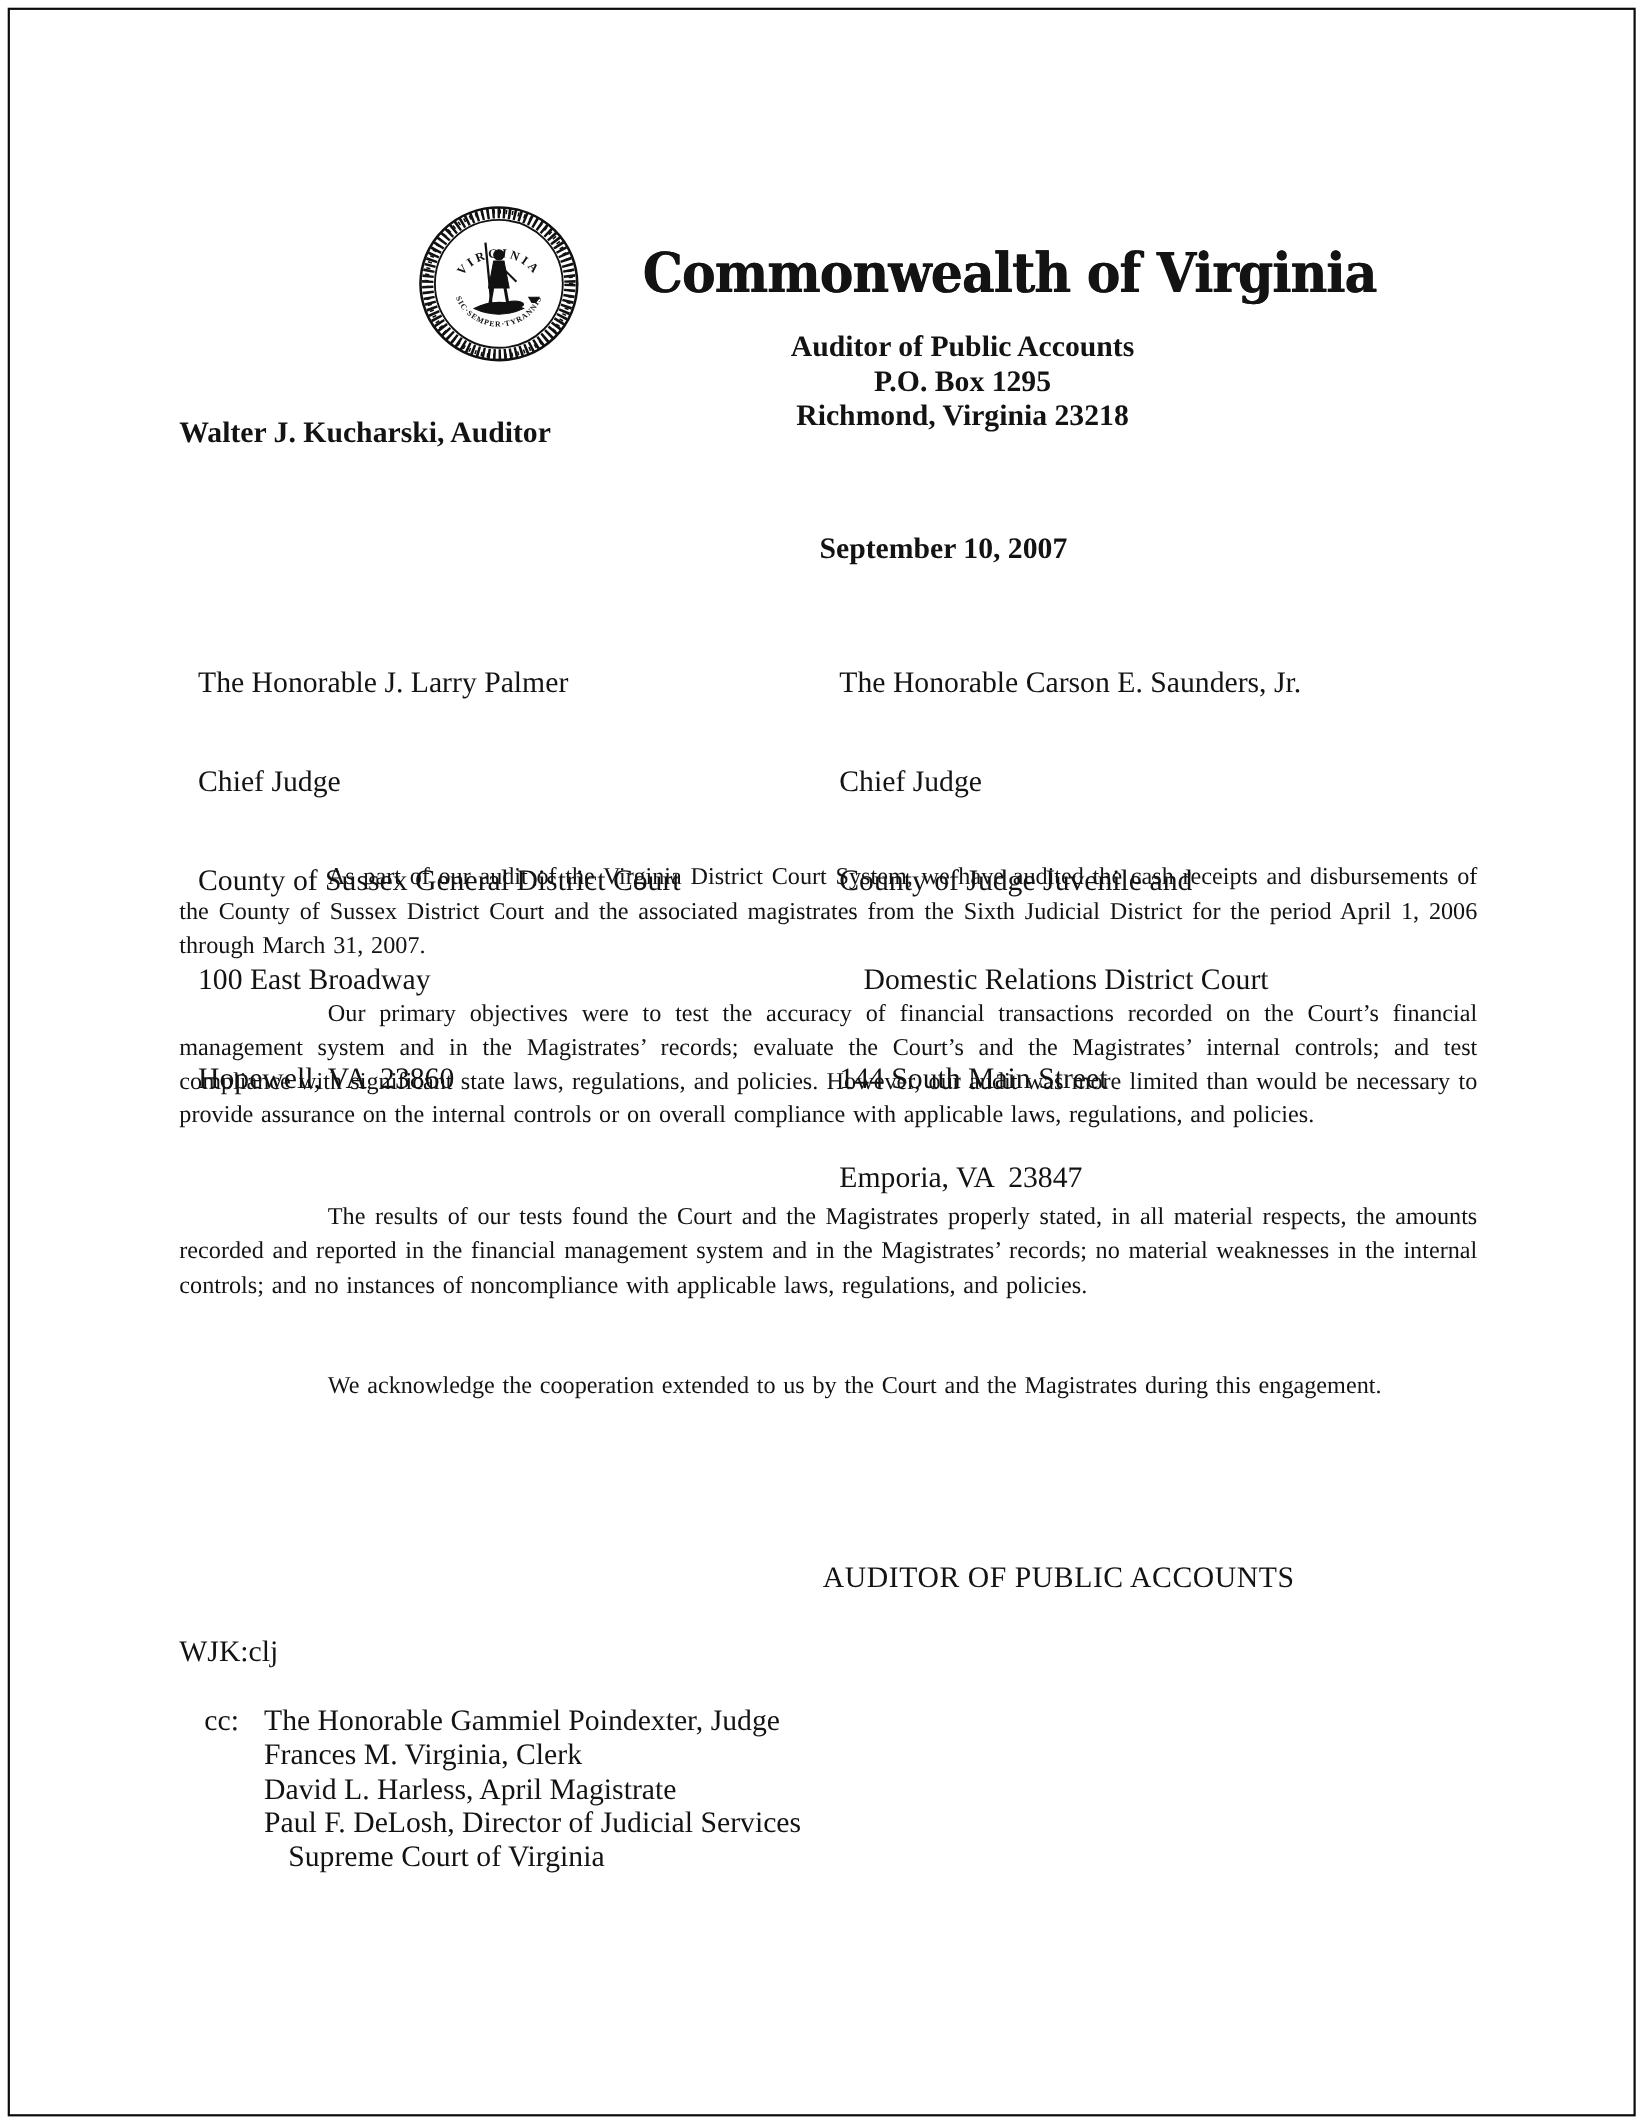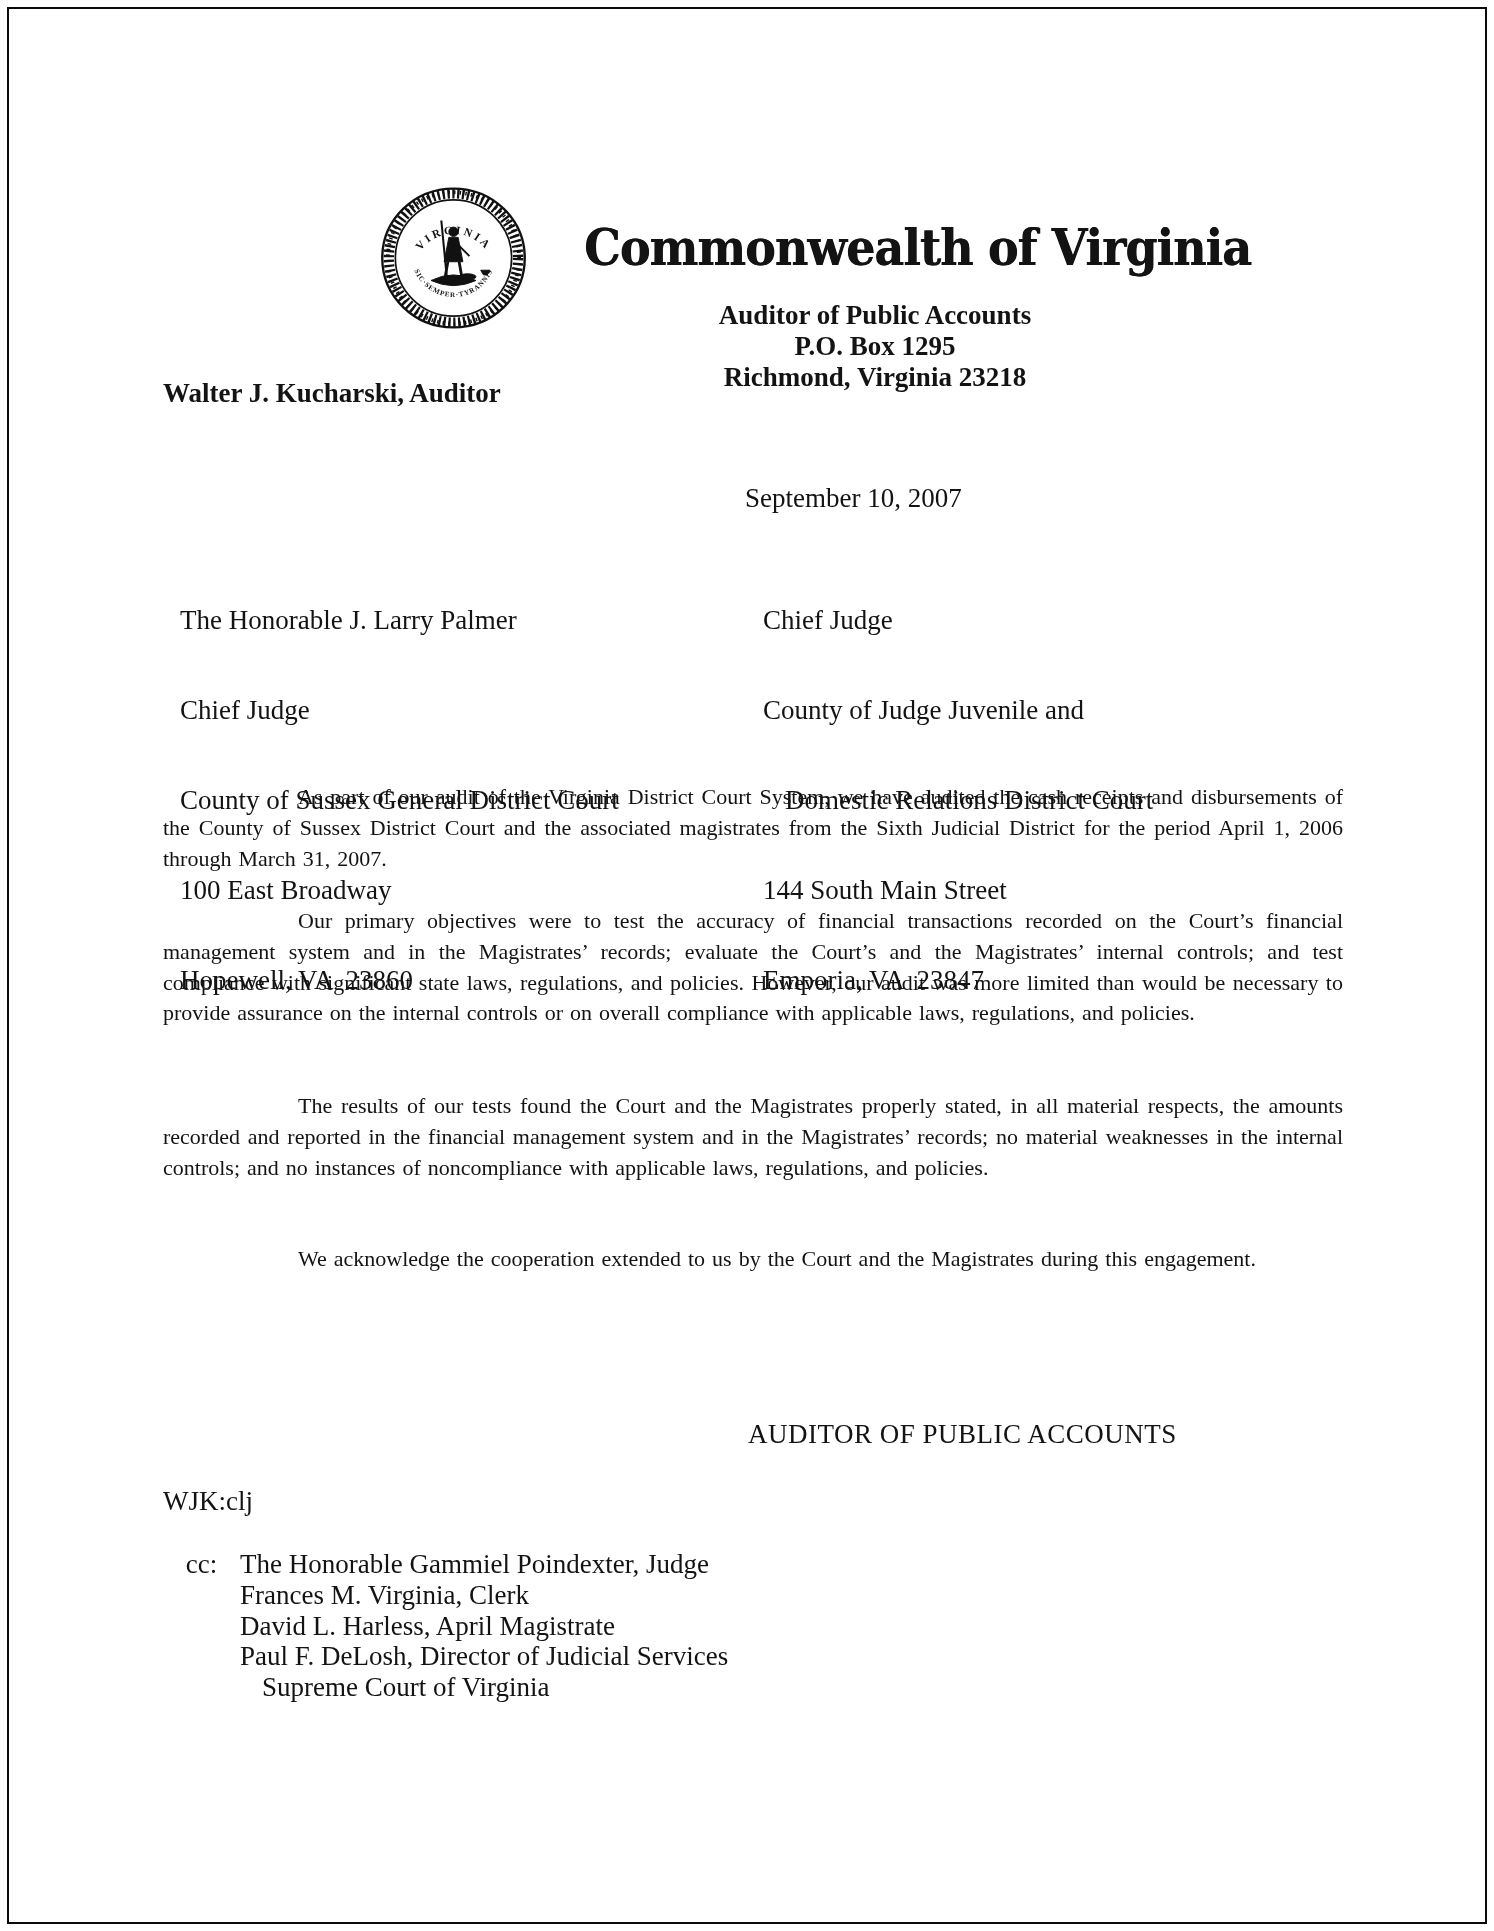--- a/index.html
+++ b/index.html
@@ -20,21 +20,21 @@
   }
   .office-block{
     left:680px;top:300px;width:390px;text-align:center;
     font-weight:700;font-size:27px;line-height:31px;white-space:pre;
   }
   .auditor-name{
     left:163px;top:378px;width:520px;
     font-weight:700;font-size:27px;white-space:pre;
   }
   
-  .date-line{left:745px;top:483px;font-size:27px;white-space:pre;}
+  .date-line{left:745px;top:483px;font-size:27px;white-space:pre;font-weight:bold;}
   .addr{font-size:27px;line-height:30px;white-space:pre;}
   .addr-left{left:180px;top:545px;}
   .addr-right{left:763px;top:545px;}
   .indent{padding-left:22px;}
   
   .para{
     left:163px;width:1180px;text-align:justify;text-justify:inter-word;
     font-size:22px;line-height:30.8px;text-indent:135px;word-spacing:1.5px;
   }
   .p1{top:760px;} .p2{top:884px;} .p3{top:1069px;} .p4{top:1222px;}
@@ -90,20 +90,21 @@
 
 <div class="abs addr addr-left">
   <div>The Honorable J. Larry Palmer</div>
   <div>Chief Judge</div>
   <div>County of Sussex General District Court</div>
   <div>100 East Broadway</div>
   <div>Hopewell, VA  23860</div>
 </div>
 
 <div class="abs addr addr-right">
+  <div>The Honorable Carson E. Saunders, Jr.</div>
   <div>Chief Judge</div>
   <div>County of Judge Juvenile and</div>
   <div class="indent">Domestic Relations District Court</div>
   <div>144 South Main Street</div>
   <div>Emporia, VA  23847</div>
 </div>
 
 <p class="abs para p1">As part of our audit of the Virginia District Court System, we have audited the cash receipts and disbursements of the County of Sussex District Court and the associated magistrates from the Sixth Judicial District for the period April 1, 2006 through March 31, 2007.</p>
 <p class="abs para p2">Our primary objectives were to test the accuracy of financial transactions recorded on the Court’s financial management system and in the Magistrates’ records; evaluate the Court’s and the Magistrates’ internal controls; and test compliance with significant state laws, regulations, and policies.  However, our audit was more limited than would be necessary to provide assurance on the internal controls or on overall compliance with applicable laws, regulations, and policies.</p>
 <p class="abs para p3">The results of our tests found the Court and the Magistrates properly stated, in all material respects, the amounts recorded and reported in the financial management system and in the Magistrates’ records; no material weaknesses in the internal controls; and no instances of noncompliance with applicable laws, regulations, and policies.</p>

